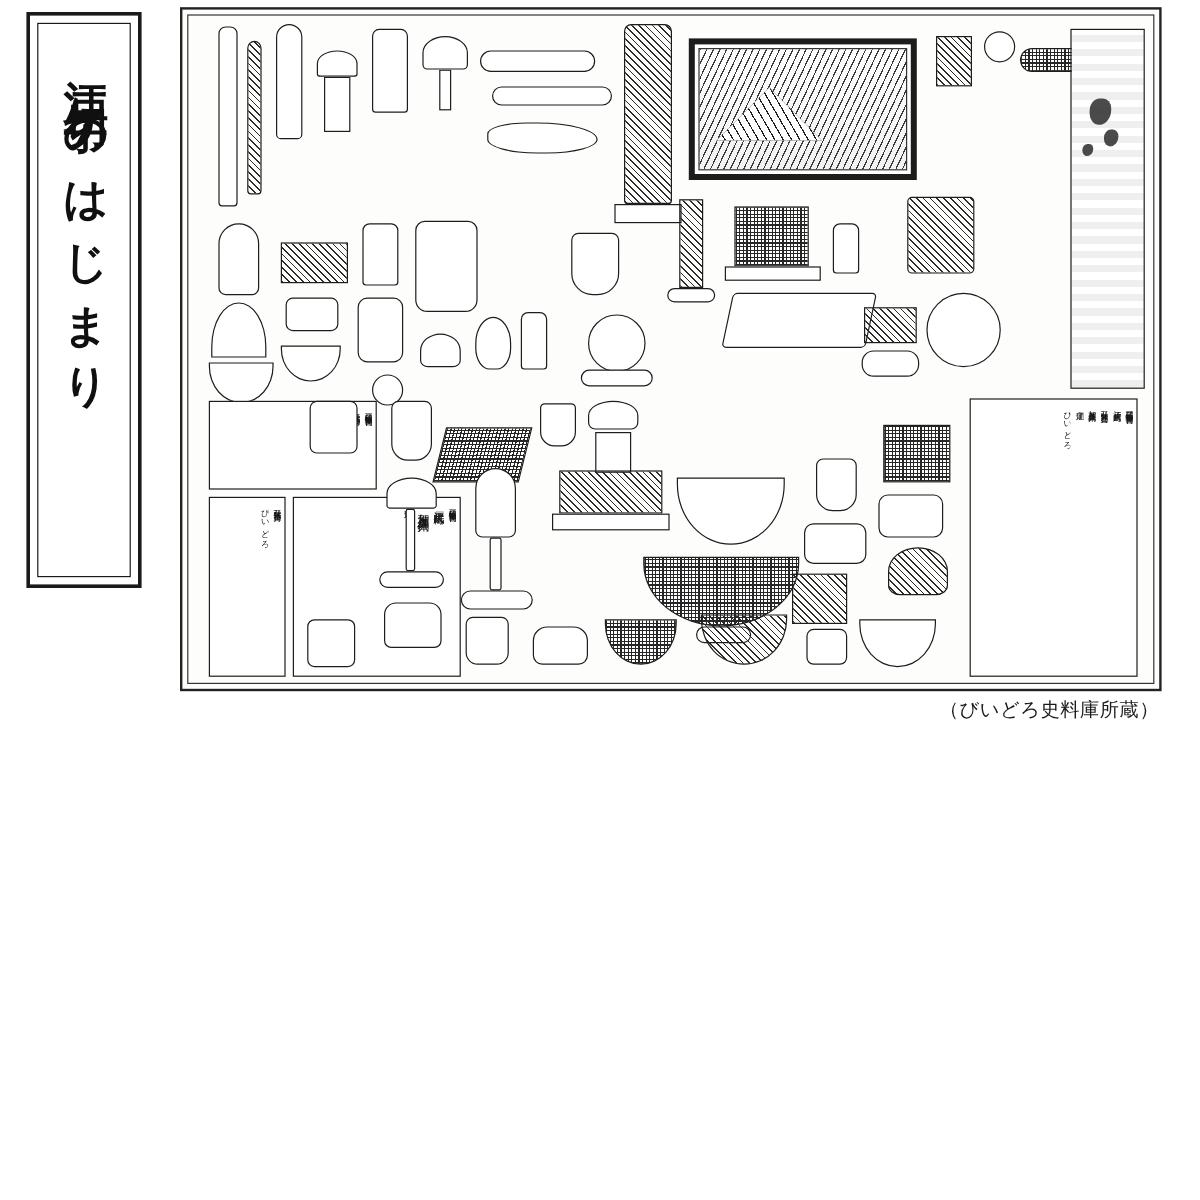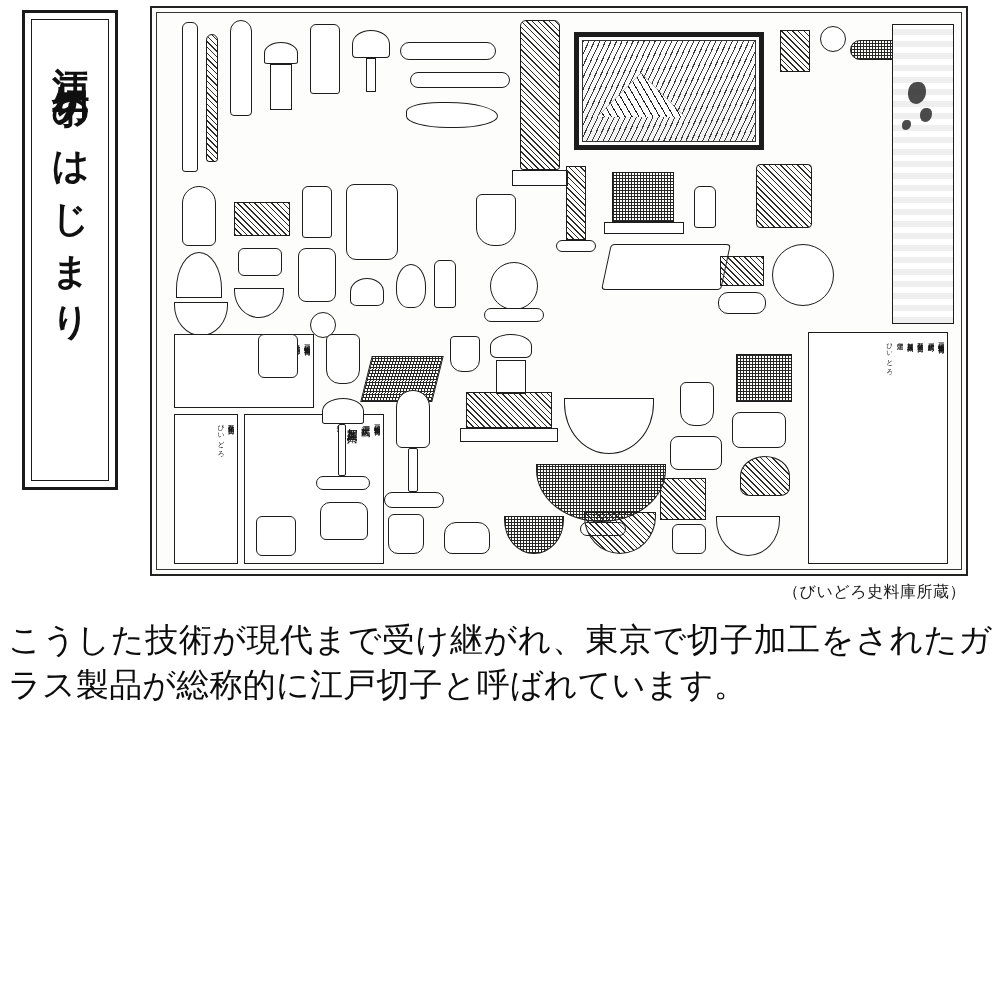--- a/index.html
+++ b/index.html
@@ -386,16 +386,15 @@
           <div class="smudge" style="left:760px; top:92px; width:12px; height:14px;"></div>
           <div class="smudge" style="left:742px; top:104px; width:9px; height:10px;"></div>
         </div>
       </div>
 
       <div class="caption">（びいどろ史料庫所蔵）</div>
     </div>
   </div>
 
   <div class="body-text">
-    <p>こうした技術が現代まで受け継がれ、東京で切子加工をされたガラス製品が総称的に江戸切子と呼ばれています。</p>
   </div>
 
 </div>
 
 </body></html>

